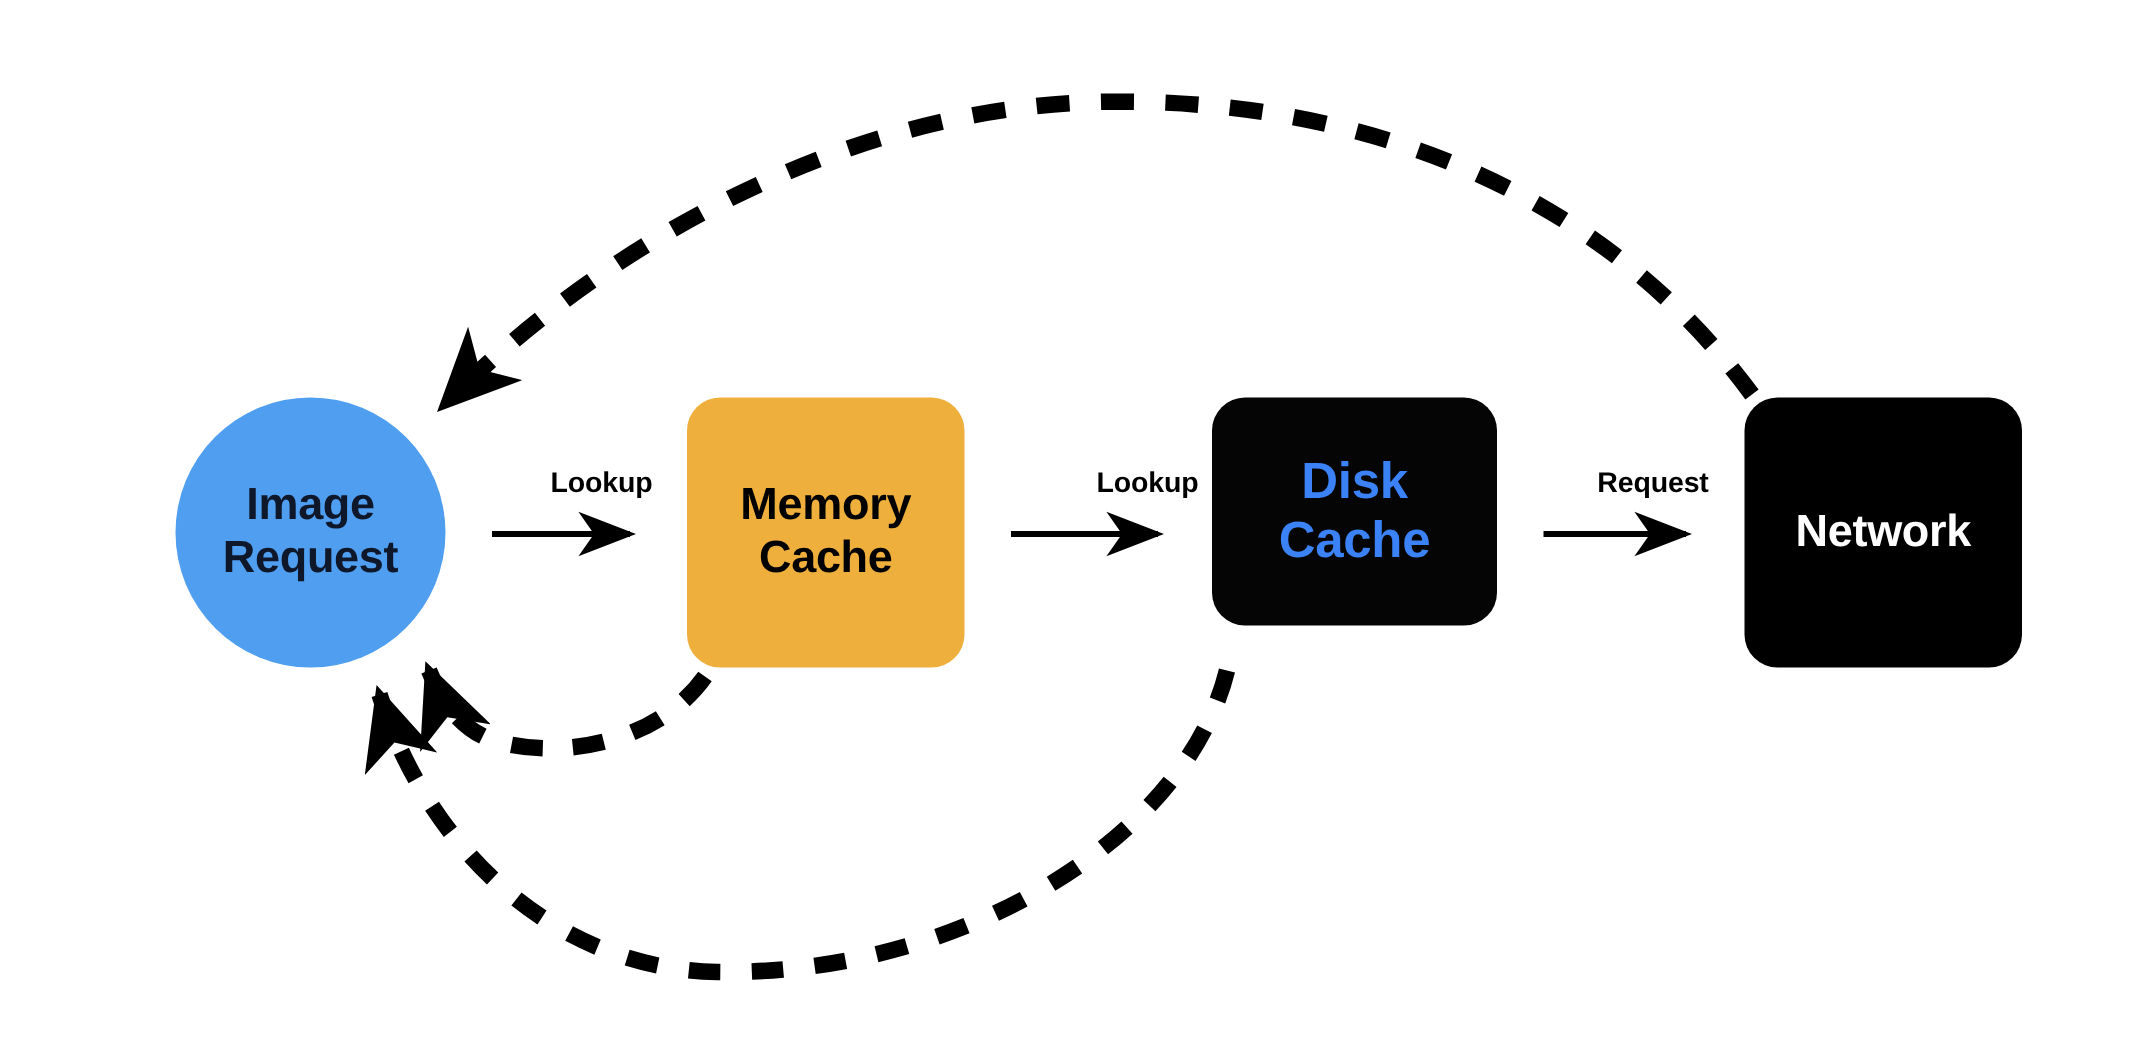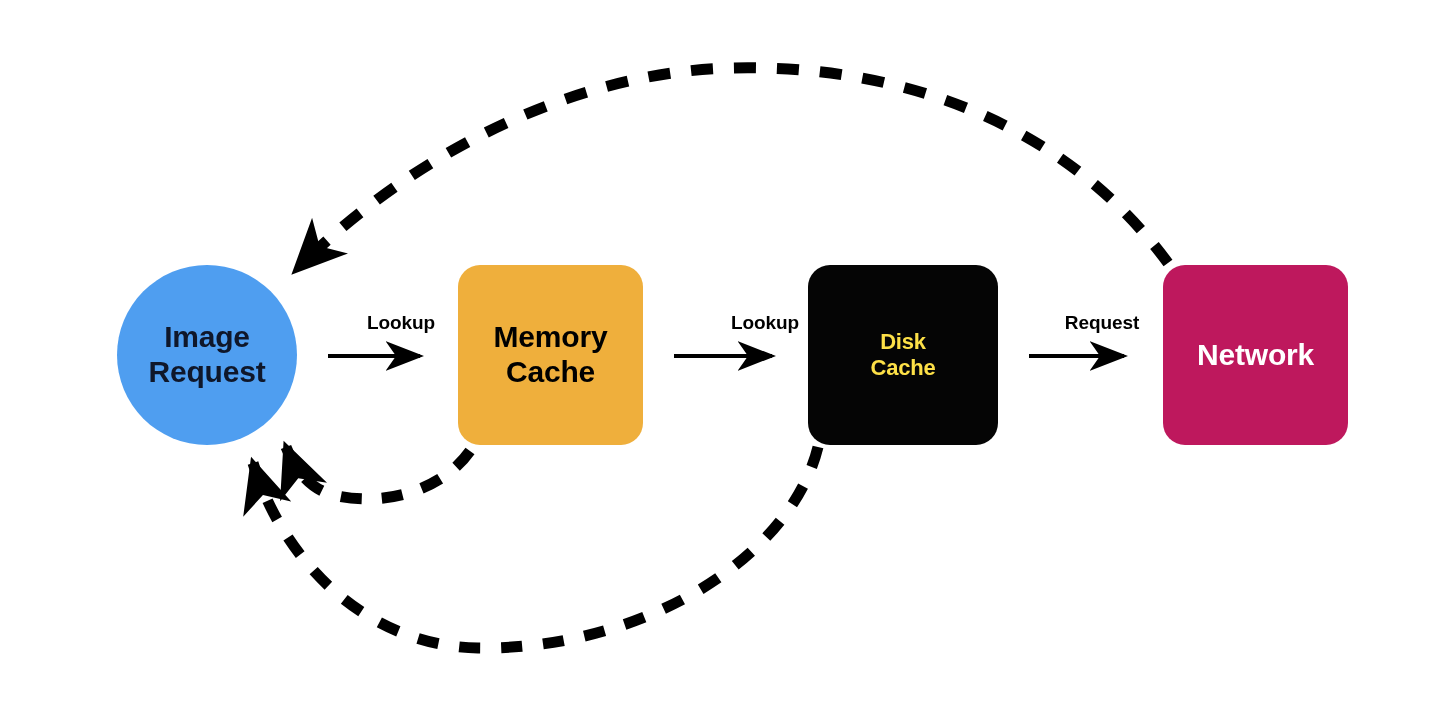--- a/index.html
+++ b/index.html
@@ -95,24 +95,24 @@
       <path d="M 818 447 C 790 560, 640 650, 478 648 C 370 646, 285 566, 253 463" stroke="#000000" stroke-width="11" fill="none" stroke-linecap="butt" stroke-dasharray="21 21" marker-end="url(#dash-arrow)"></path>
     </g>
   </svg>
 
   <div class="node node-circle" style="left: 117px; top: 265px; width: 180px; height: 180px; background: rgb(79, 158, 240); color: #0f172a; font-size: 30px;">Image
 Request</div>
 
   <div class="node node-box" style="left: 458px; top: 265px; width: 185px; height: 180px; background: rgb(239, 175, 60); color: rgb(0, 0, 0); font-size: 30px;">Memory
 Cache</div>
 
-  <div class="node node-box" style="left: 808px; top: 265px; width: 190px; height: 180px; background: rgb(5, 5, 5); color: #fde047; font-size: 22px;">Disk
+  <div class="node node-box" style="left: 808px; top: 265px; width: 190px; height: 152px; background: rgb(5, 5, 5); color: #3b82f6; font-size: 34px;">Disk
 Cache</div>
 
-  <div class="node node-box" style="left: 1163px; top: 265px; width: 185px; height: 180px; background: #be185d; color: rgb(255, 255, 255); font-size: 30px; text-align: center;">Network</div>
+  <div class="node node-box" style="left: 1163px; top: 265px; width: 185px; height: 180px; background: #000000; color: rgb(255, 255, 255); font-size: 30px; text-align: center;">Network</div>
 
   <div class="edge-label" style="left: 377px; top: 312px;">Lookup</div>
 
   <div class="edge-label" style="left: 741px; top: 312px;">Lookup</div>
 
   <div class="edge-label" style="left: 1078px; top: 312px;">Request</div>
 
 </div>
 
 </body></html>

